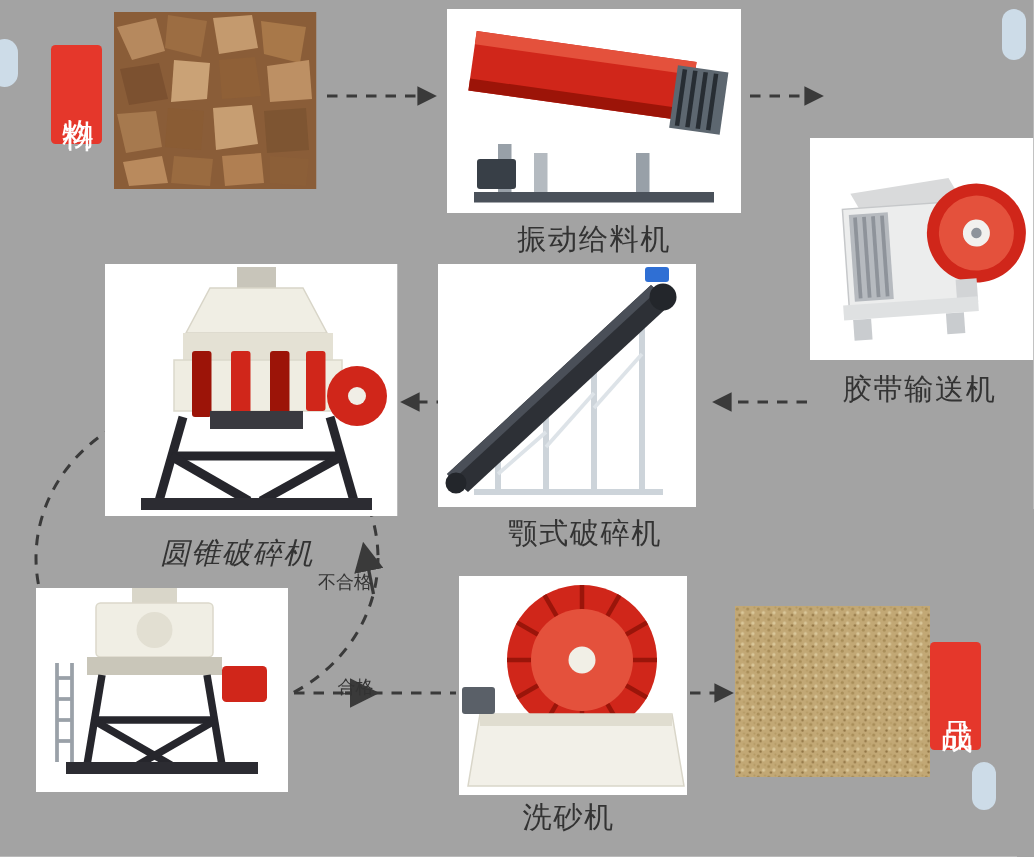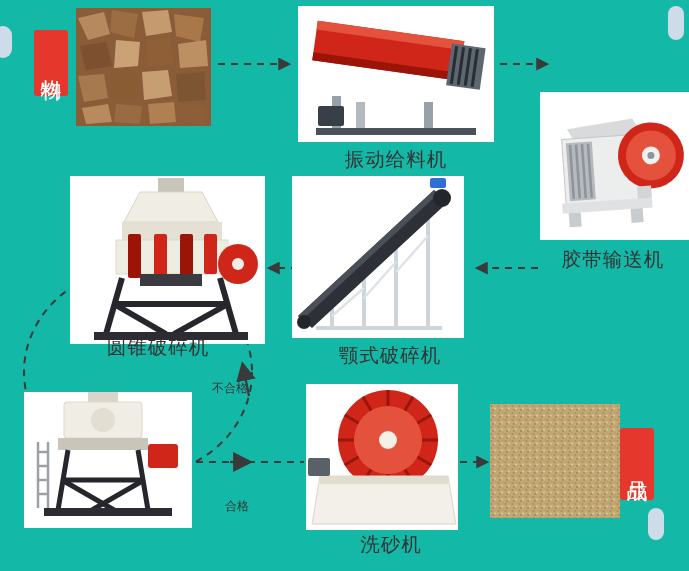--- a/index.html
+++ b/index.html
@@ -7,21 +7,21 @@
   body { font-family: "Liberation Sans", "DejaVu Sans", sans-serif; background: #fff; }
   :root {
     --accent-red: #e5372b;
     --machine-red: #d0261a;
     --machine-red-dark: #9c1408;
     --machine-red-light: #e4513c;
     --line: #3a3a3a;
     --label: #333333;
     --pill: #cddce8;
   }
-  .stage { position: relative; width: 689px; height: 571px; background: #14b8a6; overflow: hidden; }
+  .stage { position: relative; width: 689px; height: 571px; background: #a3a3a3; overflow: hidden; }
   .flow { position: absolute; left: 0; top: 0; z-index: 1; }
   .fig { position: absolute; z-index: 2; }
   .fig svg { display: block; width: 100%; height: 100%; }
   .nlabel { position: absolute; z-index: 3; color: var(--label,#333); font-size: 19.5px; text-align: center; letter-spacing: 1px; }
   .elabel { position: absolute; z-index: 3; color: var(--label,#333); font-size: 12px; text-align: center; }
   .badge { position: absolute; z-index: 3; background: var(--accent-red,#e5372b); color: #fff;
            border-radius: 3px; display: flex; align-items: center; justify-content: center;
            writing-mode: vertical-rl; text-orientation: upright; font-size: 21px; }
   .pill { position: absolute; z-index: 0; background: var(--pill,#cddce8); border-radius: 999px; }
 
@@ -32,31 +32,31 @@
   .mred-dk { fill: var(--machine-red-dark,#9c1408); }
   .mred-lt { fill: var(--machine-red-light,#e4513c); }
 
   .pos-fig-material   { left: 76px;  top: 8px;   width: 135px; height: 118px; }
   .pos-badge-material { left: 34px;  top: 30px;  width: 34px;  height: 66px; }
   .pos-fig-feeder     { left: 298px; top: 6px;   width: 196px; height: 136px; }
   .pos-label-feeder   { left: 306px; top: 146px; width: 180px; }
   .pos-fig-jaw        { left: 540px; top: 92px;  width: 149px; height: 148px; }
   .pos-label-jaw      { left: 537px; top: 246px; width: 152px; }
   .pos-fig-cone       { left: 70px;  top: 176px; width: 195px; height: 168px; }
-  .pos-label-cone     { left: 68px;  top: 334px; width: 180px; }
+  .pos-label-cone     { left: 68px;  top: 355px; width: 180px; font-style: italic; }
   .pos-fig-belt       { left: 292px; top: 176px; width: 172px; height: 162px; }
   .pos-label-belt     { left: 300px; top: 342px; width: 180px; }
   .pos-fig-sandmaker  { left: 24px;  top: 392px; width: 168px; height: 136px; }
   .pos-label-sandmaker{ left: 28px;  top: 531px; width: 120px; }
   .pos-fig-washer     { left: 306px; top: 384px; width: 152px; height: 146px; }
-  .pos-label-washer   { left: 331px; top: 531px; width: 120px; text-align: center; }
+  .pos-label-washer   { left: 319px; top: 531px; width: 120px; text-align: center; }
   .pos-fig-product    { left: 490px; top: 404px; width: 130px; height: 114px; }
   .pos-badge-product  { left: 620px; top: 428px; width: 34px;  height: 72px; }
   .pos-elabel-unqualified { left: 194px; top: 380px; width: 72px; }
-  .pos-elabel-qualified   { left: 208px; top: 498px; width: 58px; }
+  .pos-elabel-qualified   { left: 208px; top: 450px; width: 58px; }
   .pill-tl { left: -6px;  top: 26px;  width: 18px; height: 32px; }
   .pill-tr { left: 668px; top: 6px;   width: 16px; height: 34px; }
   .pill-br { left: 648px; top: 508px; width: 16px; height: 32px; }
 </style>
 </head>
 <body>
 
 <div class="stage">
 
   <div class="pill pill-tl"></div>

